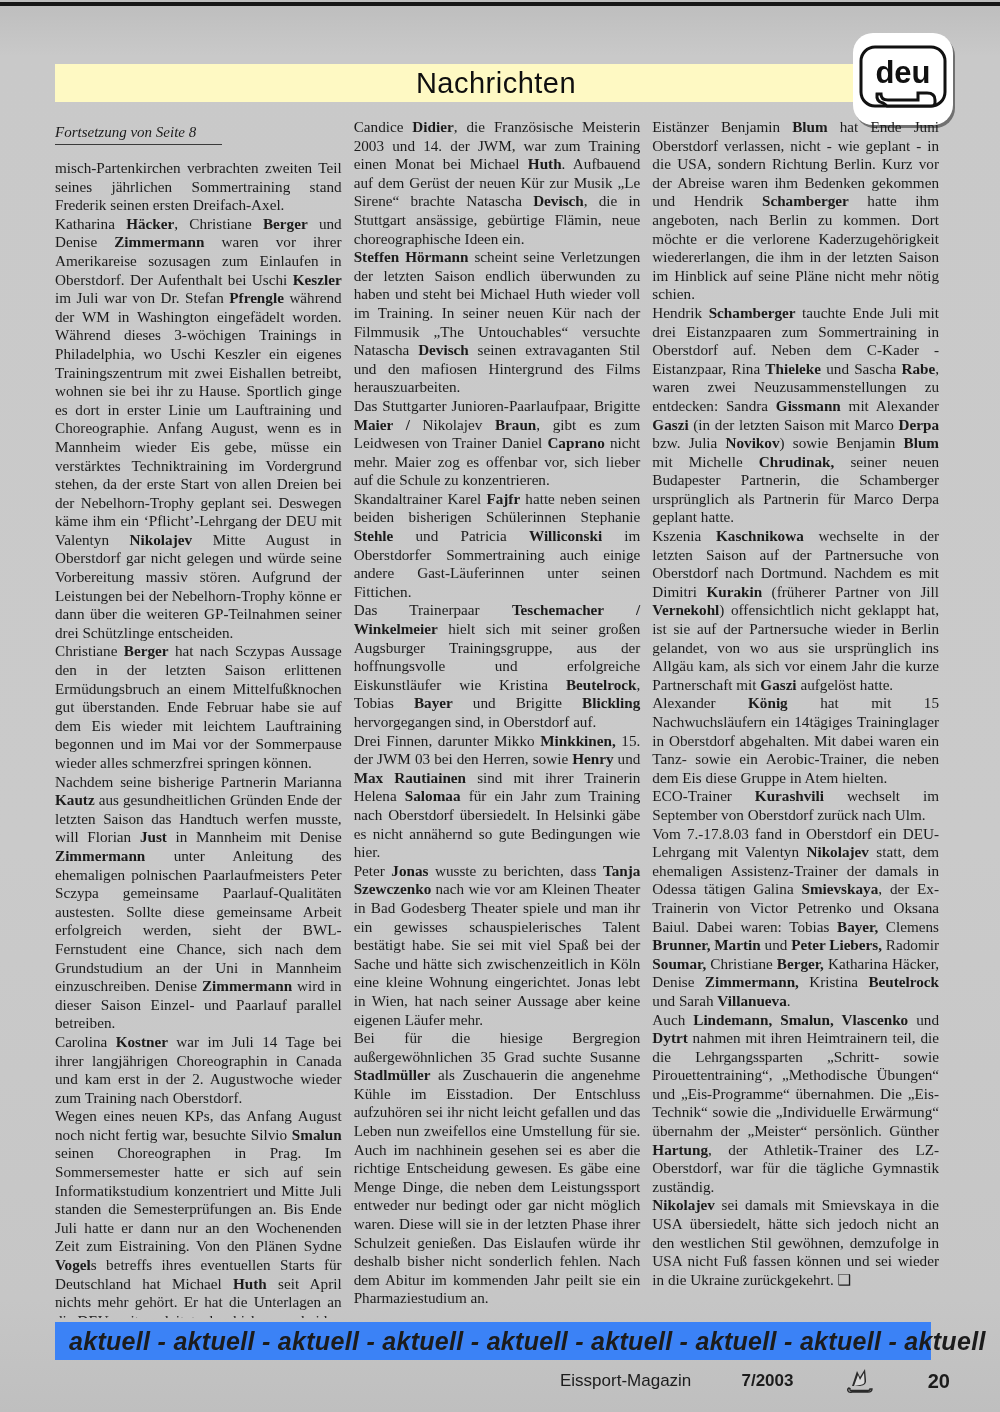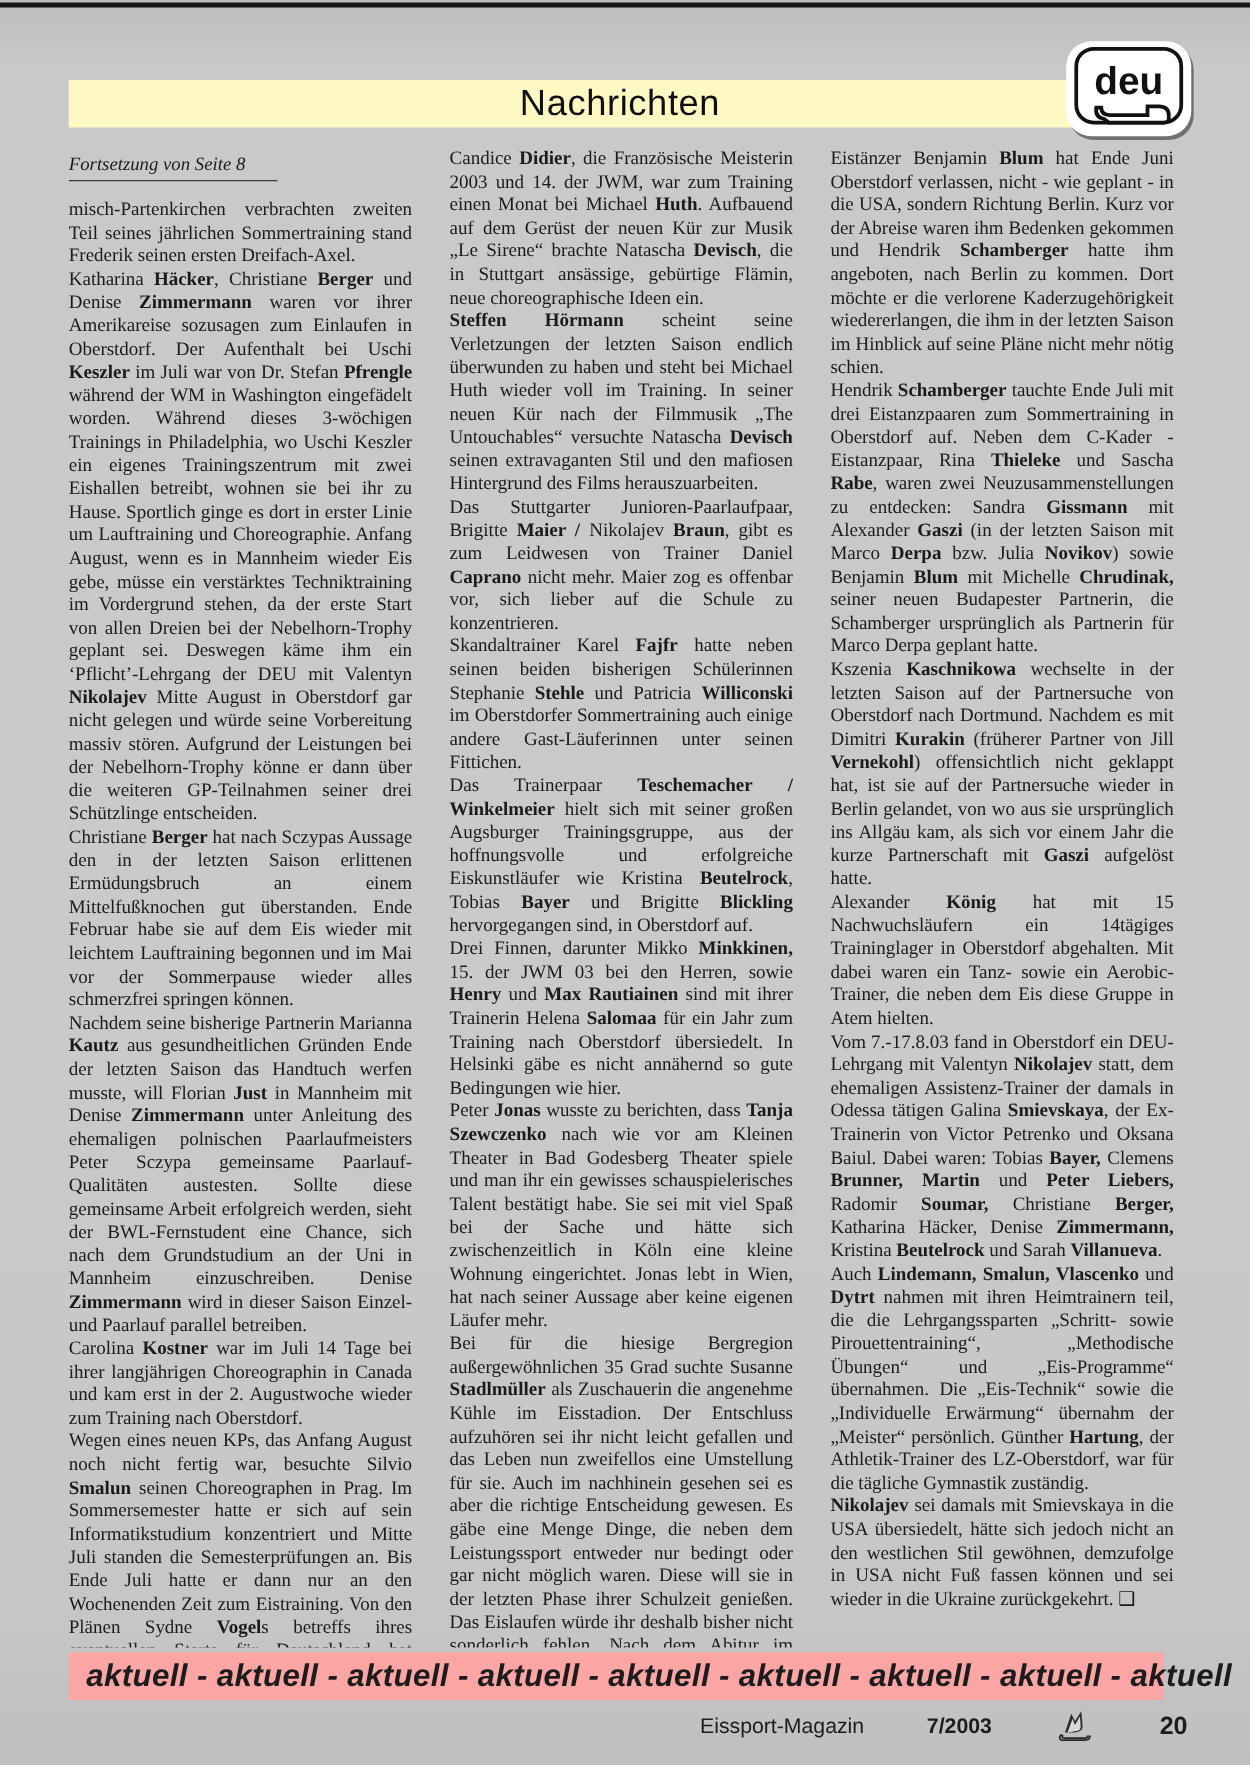--- a/index.html
+++ b/index.html
@@ -11,43 +11,43 @@
   .top-rule{position:absolute;left:0;top:2px;width:1000px;height:4px;background:#161616;}
   .header-bar{
     position:absolute;left:55px;top:64px;width:882px;height:38px;
     background:#fef9c3;display:flex;align-items:center;justify-content:center;
   }
   .page-title{
     font-family:"Liberation Sans","DejaVu Sans",sans-serif;
     font-size:29px;font-weight:500;letter-spacing:0.5px;color:#0f0f0f;
   }
   .deu-logo{
-    position:absolute;left:853px;top:33px;width:100px;height:76px;
+    position:absolute;left:853px;top:33px;width:100px;height:92px;
     background:#ffffff;border-radius:20px;
     box-shadow:2px 3px 0 rgba(40,40,40,0.55);
     display:flex;align-items:center;justify-content:center;
   }
   .columns{
     position:absolute;left:55px;top:118px;width:884px;height:1200px;
-    display:flex;gap:30px;overflow:hidden;
+    display:flex;gap:12px;overflow:hidden;
   }
   .col{flex:1 1 0;min-width:0;}
   .col p{
     margin:0;text-align:justify;
     font-size:15.2px;line-height:18.6px;
     hyphens:auto;-webkit-hyphens:auto;
   }
   .col .bold{font-weight:bold;}
   .continuation-note{
     display:inline-block;font-style:italic;font-size:15px;
     border-bottom:1.5px solid #3a3a3a;padding:0 26px 3px 0;margin:6px 0 14px 0;
   }
   .ticker-bar{
     position:absolute;left:55px;top:1322px;width:876px;height:38px;
-    background:#fca5a5;display:flex;align-items:center;
+    background:#3b82f6;display:flex;align-items:center;
   }
   .ticker-text{
     font-family:"Liberation Sans","DejaVu Sans",sans-serif;
     font-style:italic;font-weight:bold;font-size:25px;color:#1c1c1c;
     padding-left:14px;white-space:nowrap;letter-spacing:0.3px;
   }
   .footer-credit{
     position:absolute;left:560px;top:1366px;width:390px;height:30px;
     display:flex;align-items:center;justify-content:space-between;gap:7px;
     font-family:"Liberation Sans","DejaVu Sans",sans-serif;font-size:17px;color:#1c1c1c;
@@ -87,20 +87,21 @@
       <p><span>Das Trainerpaar </span><span class="bold">Teschemacher / Winkelmeier</span><span> hielt sich mit seiner großen Augsburger Trainingsgruppe, aus der hoffnungsvolle und erfolgreiche Eiskunstläufer wie Kristina </span><span class="bold">Beutelrock</span><span>, Tobias </span><span class="bold">Bayer</span><span> und Brigitte </span><span class="bold">Blickling</span><span> hervorgegangen sind, in Oberstdorf auf.</span></p>
       <p><span>Drei Finnen, darunter Mikko </span><span class="bold">Minkkinen,</span><span> 15. der JWM 03 bei den Herren, sowie </span><span class="bold">Henry</span><span> und </span><span class="bold">Max Rautiainen</span><span> sind mit ihrer Trainerin Helena </span><span class="bold">Salomaa</span><span> für ein Jahr zum Training nach Oberstdorf übersiedelt. In Helsinki gäbe es nicht annähernd so gute Bedingungen wie hier.</span></p>
       <p><span>Peter </span><span class="bold">Jonas</span><span> wusste zu berichten, dass </span><span class="bold">Tanja Szewczenko</span><span> nach wie vor am Kleinen Theater in Bad Godesberg Theater spiele und man ihr ein gewisses schauspielerisches Talent bestätigt habe. Sie sei mit viel Spaß bei der Sache und hätte sich zwischenzeitlich in Köln eine kleine Wohnung eingerichtet. Jonas lebt in Wien, hat nach seiner Aussage aber keine eigenen Läufer mehr.</span></p>
       <p><span>Bei für die hiesige Bergregion außergewöhnlichen 35 Grad suchte Susanne </span><span class="bold">Stadlmüller</span><span> als Zuschauerin die angenehme Kühle im Eisstadion. Der Entschluss aufzuhören sei ihr nicht leicht gefallen und das Leben nun zweifellos eine Umstellung für sie. Auch im nachhinein gesehen sei es aber die richtige Entscheidung gewesen. Es gäbe eine Menge Dinge, die neben dem Leistungssport entweder nur bedingt oder gar nicht möglich waren. Diese will sie in der letzten Phase ihrer Schulzeit genießen. Das Eislaufen würde ihr deshalb bisher nicht sonderlich fehlen. Nach dem Abitur im kommenden Jahr peilt sie ein Pharmaziestudium an.</span></p>
     </div>
   <div class="col">
       <p><span>Eistänzer Benjamin </span><span class="bold">Blum</span><span> hat Ende Juni Oberstdorf verlassen, nicht - wie geplant - in die USA, sondern Richtung Berlin. Kurz vor der Abreise waren ihm Bedenken gekommen und Hendrik </span><span class="bold">Schamberger</span><span> hatte ihm angeboten, nach Berlin zu kommen. Dort möchte er die verlorene Kaderzugehörigkeit wiedererlangen, die ihm in der letzten Saison im Hinblick auf seine Pläne nicht mehr nötig schien.</span></p>
       <p><span>Hendrik </span><span class="bold">Schamberger</span><span> tauchte Ende Juli mit drei Eistanzpaaren zum Sommertraining in Oberstdorf auf. Neben dem C-Kader - Eistanzpaar, Rina </span><span class="bold">Thieleke</span><span> und Sascha </span><span class="bold">Rabe</span><span>, waren zwei Neuzusammenstellungen zu entdecken: Sandra </span><span class="bold">Gissmann</span><span> mit Alexander </span><span class="bold">Gaszi</span><span> (in der letzten Saison mit Marco </span><span class="bold">Derpa</span><span> bzw. Julia </span><span class="bold">Novikov</span><span>) sowie Benjamin </span><span class="bold">Blum</span><span> mit Michelle </span><span class="bold">Chrudinak,</span><span> seiner neuen Budapester Partnerin, die Schamberger ursprünglich als Partnerin für Marco Derpa geplant hatte.</span></p>
       <p><span>Kszenia </span><span class="bold">Kaschnikowa</span><span> wechselte in der letzten Saison auf der Partnersuche von Oberstdorf nach Dortmund. Nachdem es mit Dimitri </span><span class="bold">Kurakin</span><span> (früherer Partner von Jill </span><span class="bold">Vernekohl</span><span>) offensichtlich nicht geklappt hat, ist sie auf der Partnersuche wieder in Berlin gelandet, von wo aus sie ursprünglich ins Allgäu kam, als sich vor einem Jahr die kurze Partnerschaft mit </span><span class="bold">Gaszi</span><span> aufgelöst hatte.</span></p>
       <p><span>Alexander </span><span class="bold">König</span><span> hat mit 15 Nachwuchsläufern ein 14tägiges Traininglager in Oberstdorf abgehalten. Mit dabei waren ein Tanz- sowie ein Aerobic-Trainer, die neben dem Eis diese Gruppe in Atem hielten.</span></p>
+      <p><span>ECO-Trainer </span><span class="bold">Kurashvili</span><span> wechselt im September von Oberstdorf zurück nach Ulm.</span></p>
       <p><span>Vom 7.-17.8.03 fand in Oberstdorf ein DEU-Lehrgang mit Valentyn </span><span class="bold">Nikolajev</span><span> statt, dem ehemaligen Assistenz-Trainer der damals in Odessa tätigen Galina </span><span class="bold">Smievskaya</span><span>, der Ex-Trainerin von Victor Petrenko und Oksana Baiul. Dabei waren: Tobias </span><span class="bold">Bayer,</span><span> Clemens </span><span class="bold">Brunner, Martin</span><span> und </span><span class="bold">Peter Liebers,</span><span> Radomir </span><span class="bold">Soumar,</span><span> Christiane </span><span class="bold">Berger,</span><span> Katharina Häcker, Denise </span><span class="bold">Zimmermann,</span><span> Kristina </span><span class="bold">Beutelrock</span><span> und Sarah </span><span class="bold">Villanueva</span><span>.</span></p>
       <p><span>Auch </span><span class="bold">Lindemann, Smalun, Vlascenko</span><span> und </span><span class="bold">Dytrt</span><span> nahmen mit ihren Heimtrainern teil, die die Lehrgangssparten „Schritt- sowie Pirouettentraining“, „Methodische Übungen“ und „Eis-Programme“ übernahmen. Die „Eis-Technik“ sowie die „Individuelle Erwärmung“ übernahm der „Meister“ persönlich. Günther </span><span class="bold">Hartung</span><span>, der Athletik-Trainer des LZ-Oberstdorf, war für die tägliche Gymnastik zuständig.</span></p>
       <p><span class="bold">Nikolajev</span><span> sei damals mit Smievskaya in die USA übersiedelt, hätte sich jedoch nicht an den westlichen Stil gewöhnen, demzufolge in USA nicht Fuß fassen können und sei wieder in die Ukraine zurückgekehrt.   ❑</span></p>
     </div>
 </div>
 
 <div class="ticker-bar">
   <span class="ticker-text">aktuell - aktuell - aktuell - aktuell - aktuell - aktuell - aktuell - aktuell - aktuell</span>
 </div>
 

